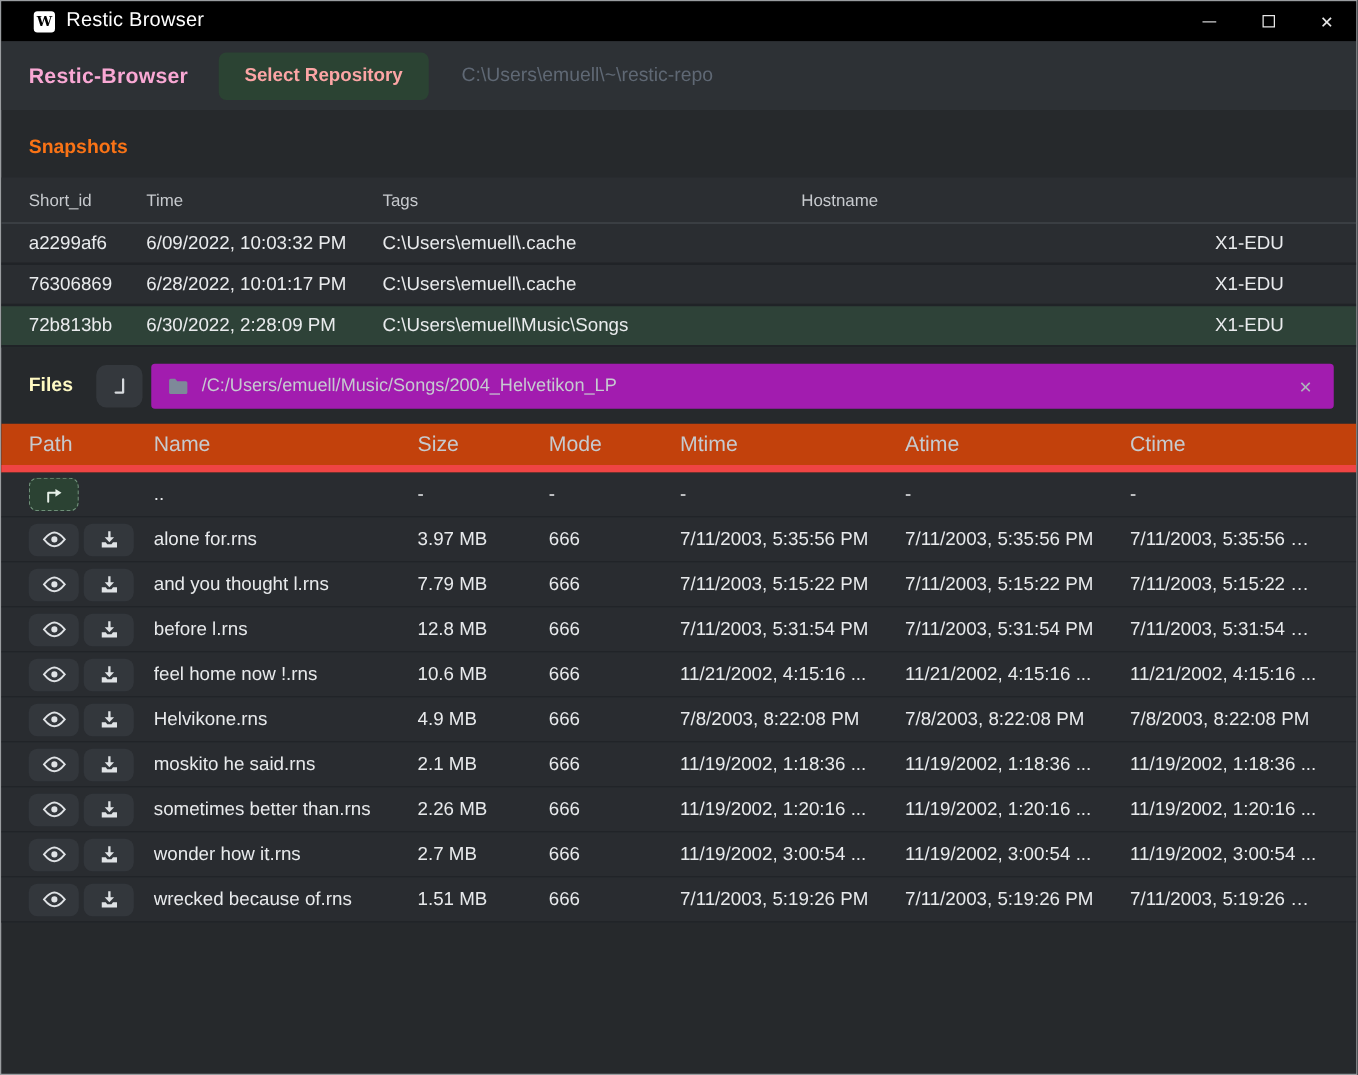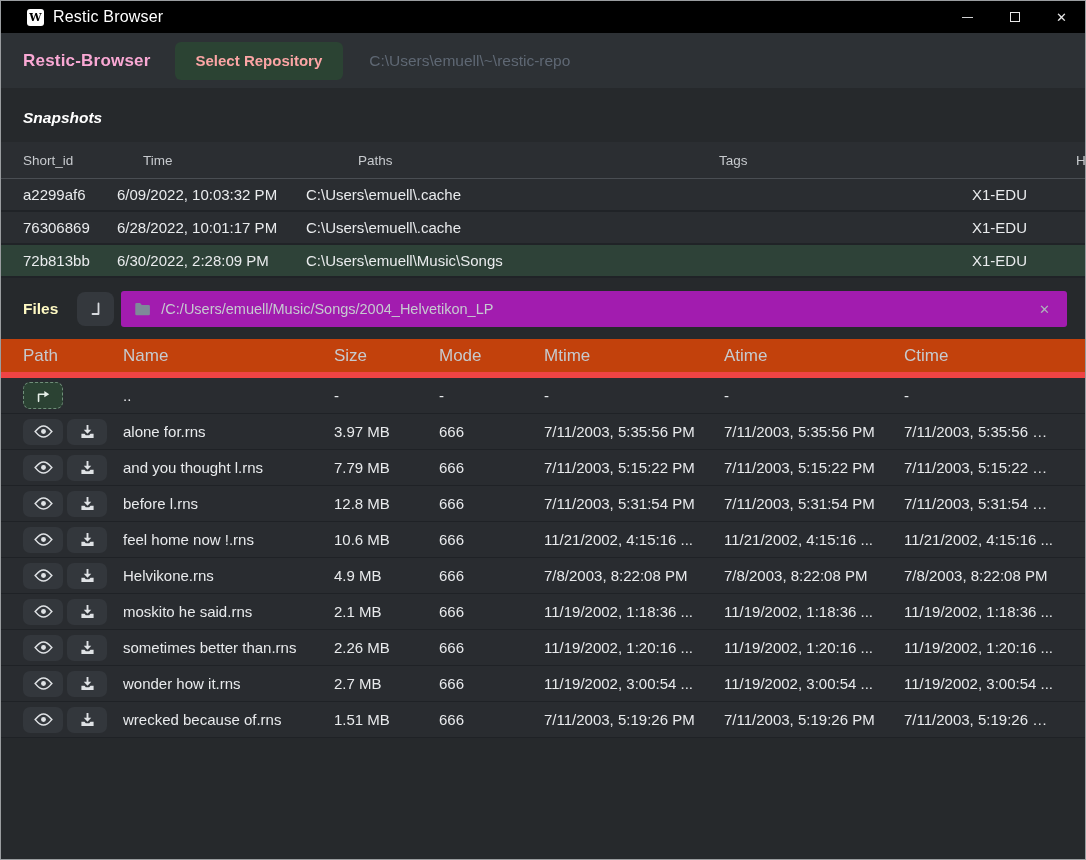--- a/index.html
+++ b/index.html
@@ -18,25 +18,25 @@
   .glyph-close{color:#e8e8e8;font-size:13px;line-height:1;}
 
   
   .appheader{height:55px;background:#2d3135;display:flex;align-items:center;padding:0 22px;}
   .app-title{color:#f9a8d4;font-weight:700;font-size:17px;letter-spacing:.2px;}
   .repo-btn{margin-left:24px;background:#2b4333;color:#fca5a5;border:0;border-radius:6px;height:38px;padding:0 21px;
             font-family:inherit;font-weight:700;font-size:15px;cursor:pointer;}
   .repo-path{margin-left:26px;color:#5f6874;font-size:15.5px;white-space:nowrap;}
 
   
-  .section-title{color:#ffffff;font-weight:700;font-size:15.5px;padding:21px 10px 15px 22px;font-style:italic;}
+  .section-title{color:#f97316;font-weight:700;font-size:15.5px;padding:21px 10px 15px 22px;}
 
   
   .snap-grid{display:grid;grid-template-columns:94px 189px 335px 331px 1fr;align-items:center;padding:0 22px;}
-  .snap-head{height:37px;background:#2b2e32;border-bottom:1px solid #4a4e53;color:#c7cace;font-size:13.5px;gap:26px;}
+  .snap-head{height:37px;background:#2b2e32;border-bottom:1px solid #4a4e53;color:#c7cace;font-size:13.5px;}
   .snap-row{height:33px;background:#2a2d31;border-bottom:2px solid #202327;color:#e9ebed;font-size:15px;cursor:default;}
   .snap-row.selected{background:#2e4238;}
   .cell{white-space:nowrap;overflow:hidden;text-overflow:ellipsis;padding-right:10px;}
 
   
   .files-bar{margin-top:13px;display:flex;align-items:center;padding:0 18px 0 22px;height:36px;}
   .files-title{color:#fef9c3;font-weight:700;font-size:15.5px;}
   .tree-btn{margin-left:19px;width:37px;height:34px;background:#34383d;border:0;border-radius:8px;display:flex;
             align-items:center;justify-content:center;cursor:pointer;color:#d7dade;}
   .path-bar{margin-left:7px;flex:1;height:36px;background:#a21caf;border-radius:3px;display:flex;align-items:center;
@@ -82,21 +82,20 @@
     <span class="app-title">Restic-Browser</span>
     <button class="repo-btn">Select Repository</button>
     <span class="repo-path">C:\Users\emuell\~\restic-repo</span>
   </div>
 
   <div class="section-title">Snapshots</div>
 
   <div class="snap-grid snap-head">
     <div class="cell">Short_id</div>
     <div class="cell">Time</div>
-    <div class="cell">Paths</div>
     <div class="cell">Tags</div>
     <div class="cell">Hostname</div>
   </div>
 
   <div class="snap-grid snap-row">
     <div class="cell">a2299af6</div>
     <div class="cell">6/09/2022, 10:03:32 PM</div>
     <div class="cell">C:\Users\emuell\.cache</div>
     <div class="cell"></div>
     <div class="cell">X1-EDU</div>

